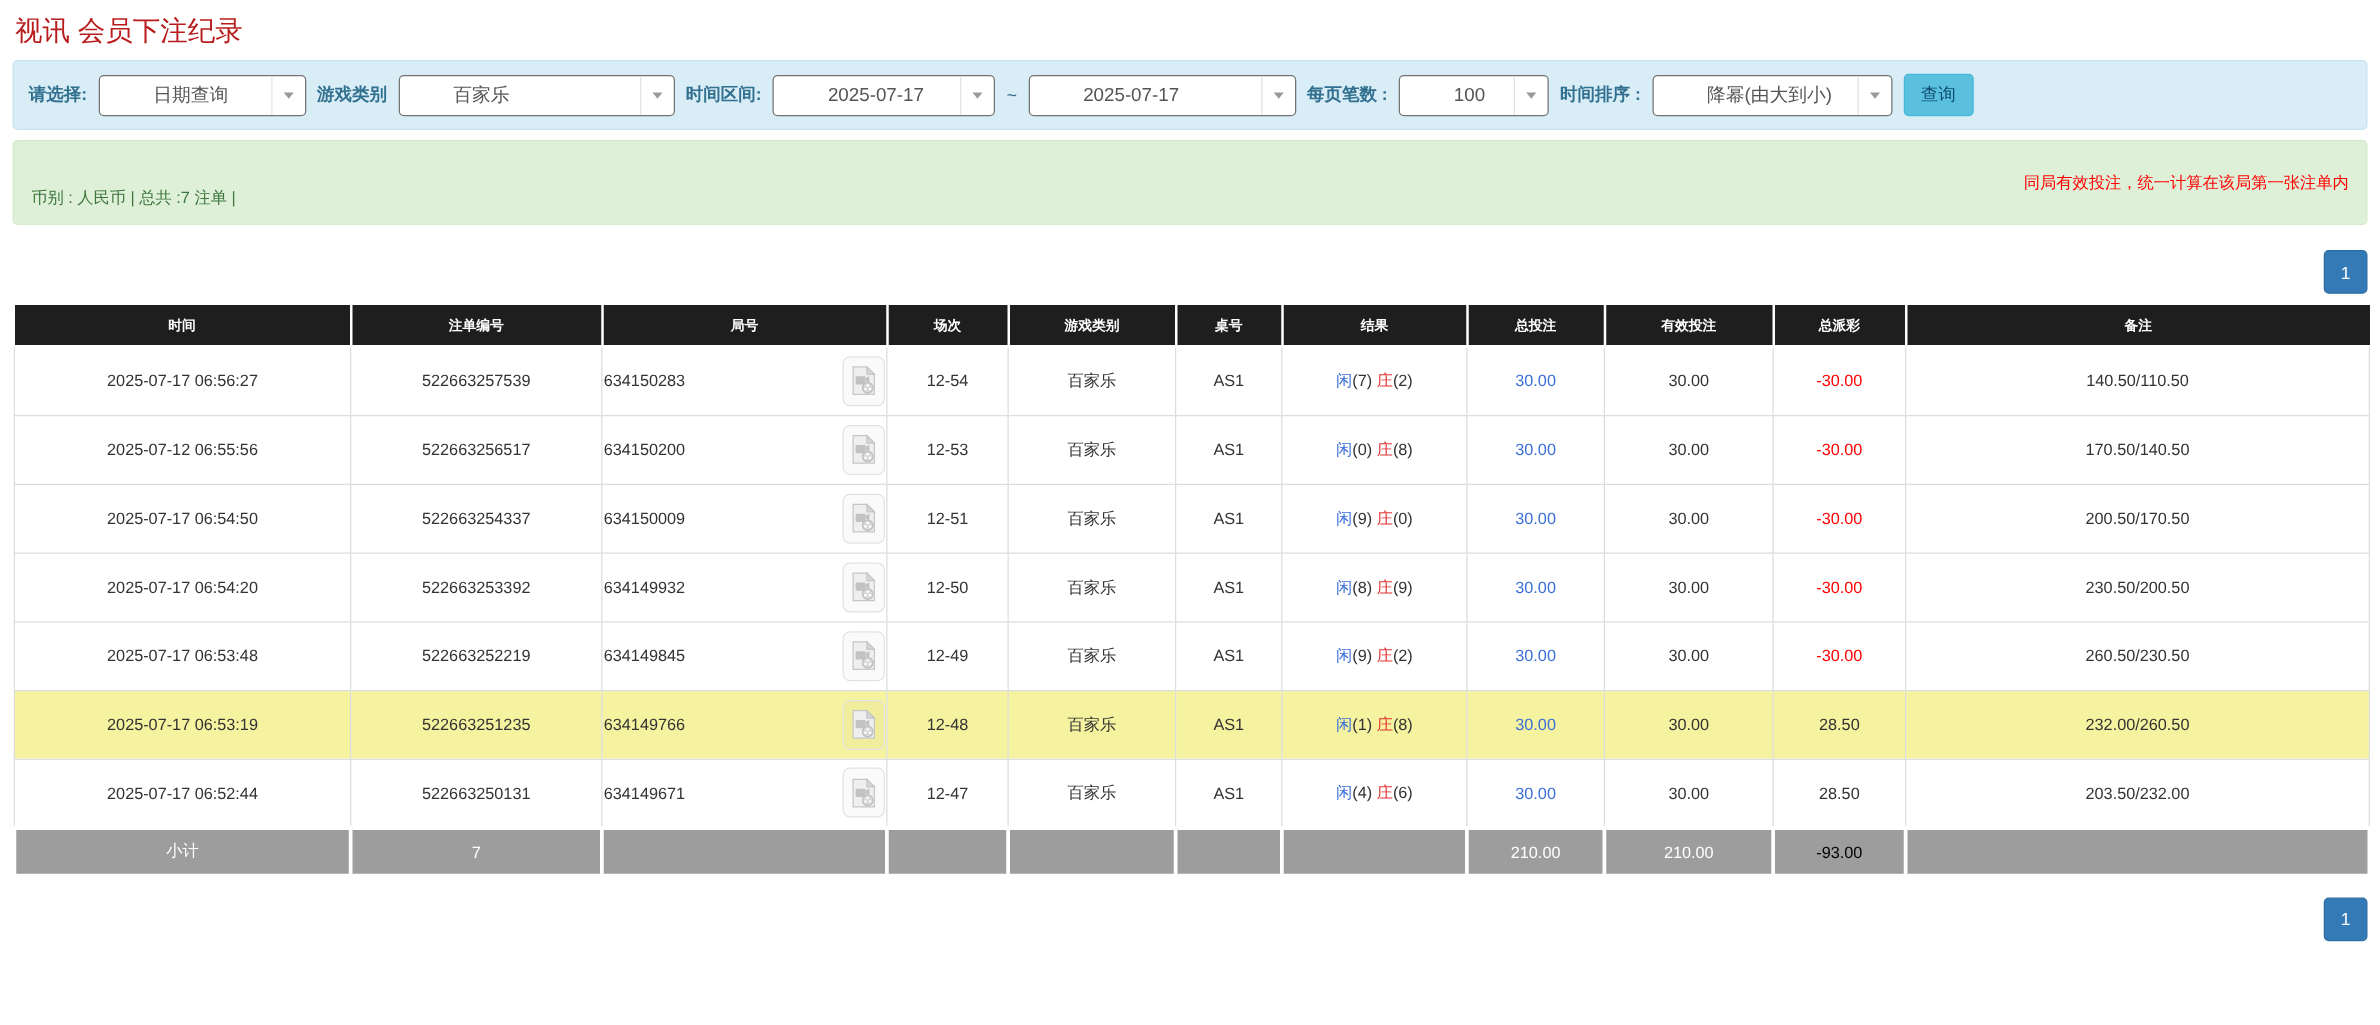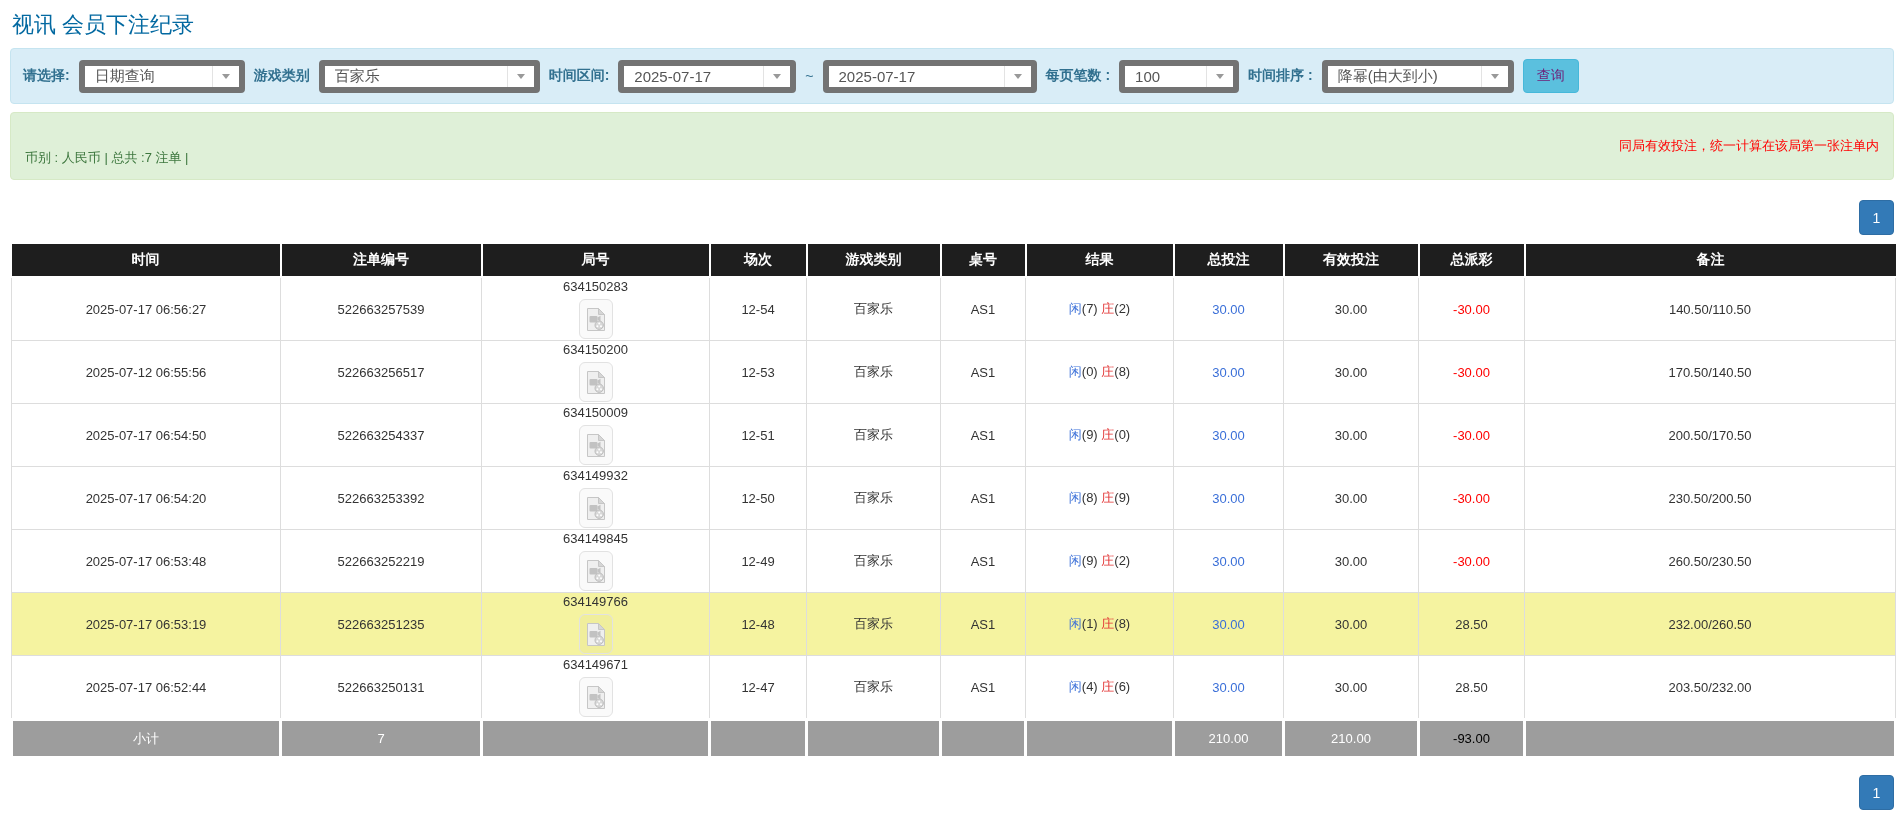--- a/index.html
+++ b/index.html
@@ -1,57 +1,57 @@
 <!DOCTYPE html>
 <html><head>
 <meta charset="utf-8">
 <style>
   * { box-sizing: border-box; }
   html, body { margin:0; padding:0; background:#fff; width:1904px; height:820px;
     font-family:"Liberation Sans","DejaVu Sans",sans-serif; }
 
-  .page-title { font-size:22px; color:#0369a1; font-weight:400; margin:10px 0 8px 12px; }
+  .page-title { font-size:22px; color:#b91c1c; font-weight:400; margin:10px 0 8px 12px; }
 
   
   .filter-panel { margin:0 10px; height:56px; background:#d9edf7; border:1px solid #c5e4f0;
     border-radius:4px; display:flex; align-items:center; padding:0 12px; gap:9px; }
   .f-label { color:#31708f; font-weight:bold; font-size:14px; white-space:nowrap; }
-  .sel { background:#fff; border:6px solid #737373; border-radius:4px; height:33px;
-    display:flex; align-items:stretch; cursor:pointer; }
+  .sel { background:#fff; border:1px solid #737373; border-radius:4px; height:33px;
+    display:flex; align-items:stretch; cursor:pointer;padding-left:33px; }
   .sel .val { padding:0 10px; font-size:15px; color:#555; display:flex; align-items:center; flex:1; }
   .sel .arrow-box { width:27px; border-left:1px solid #e3e3e3; display:flex;
     align-items:center; justify-content:center; }
   .tri { width:0; height:0; border-left:4px solid transparent; border-right:4px solid transparent;
     border-top:5px solid #999; }
   .tilde { color:#31708f; font-size:14px; }
-  .search-btn { background:#5bc0de; border:1px solid #46b8da; color:#701a75; font-size:14px;
+  .search-btn { background:#5bc0de; border:1px solid #46b8da; color:#0c4a6e; font-size:14px;
     border-radius:4px; height:34px; padding:0 13px; cursor:pointer; }
 
   
   .summary-bar { margin:8px 10px 0; background:#dff0d8; border:1px solid #d6e9c6; border-radius:4px;
     padding:12px 14px; display:flex; justify-content:space-between; align-items:center; font-size:13px; }
   .summary-left { color:#3c763d;margin-top:24px; }
   .summary-right { color:#ff0000; }
 
   
   .pager { display:flex; justify-content:flex-end; margin:20px 10px 9px; }
   .pager.bottom { margin:16px 10px 0; }
   .page-btn { background:#337ab7; border:1px solid #2e6da4; color:#fff; border-radius:4px;
     min-width:35px; height:35px; font-size:14px; display:flex; align-items:center;
     justify-content:center; cursor:pointer; }
 
   
   table { width:1884px; margin:0 10px; border-collapse:collapse; table-layout:fixed; }
-  thead th { background:#1e1e1e; color:#fff; font-size:14px; font-weight:bold; height:33px;
+  thead th { background:#1e1e1e; color:#fff; font-size:11px; font-weight:bold; height:33px;
     border-right:2px solid #fff; border-bottom:2px solid #fff; }
   thead th:last-child { border-right:none; }
   tbody td { background:#fff; border:1px solid #ddd; height:55px; text-align:center;
     font-size:13px; color:#333; }
   tr.highlight td { background:#f5f3a0; }
-  .round-cell { display:flex; align-items:center; justify-content:flex-end; gap:5px;flex-direction:column; }
+  .round-cell { display:flex; align-items:center; justify-content:space-between; gap:5px; }
   .video-btn { display:inline-flex; align-items:center; justify-content:center; width:34px; height:40px;
     border:1px solid #e2e2e2; border-radius:6px; background:rgba(0,0,0,0.02); cursor:pointer; }
   .lnk { color:#3a6fd8; cursor:pointer; }
   .p-lbl { color:#3a6fd8; }
   .b-lbl { color:#e23333; }
   .neg { color:#ff0000; }
   tfoot td { background:#9d9d9d; color:#fff; border:3px solid #fff; height:38px;
     text-align:center; font-size:13px; }
   tfoot td.neg { color:#000000; }
 </style>

